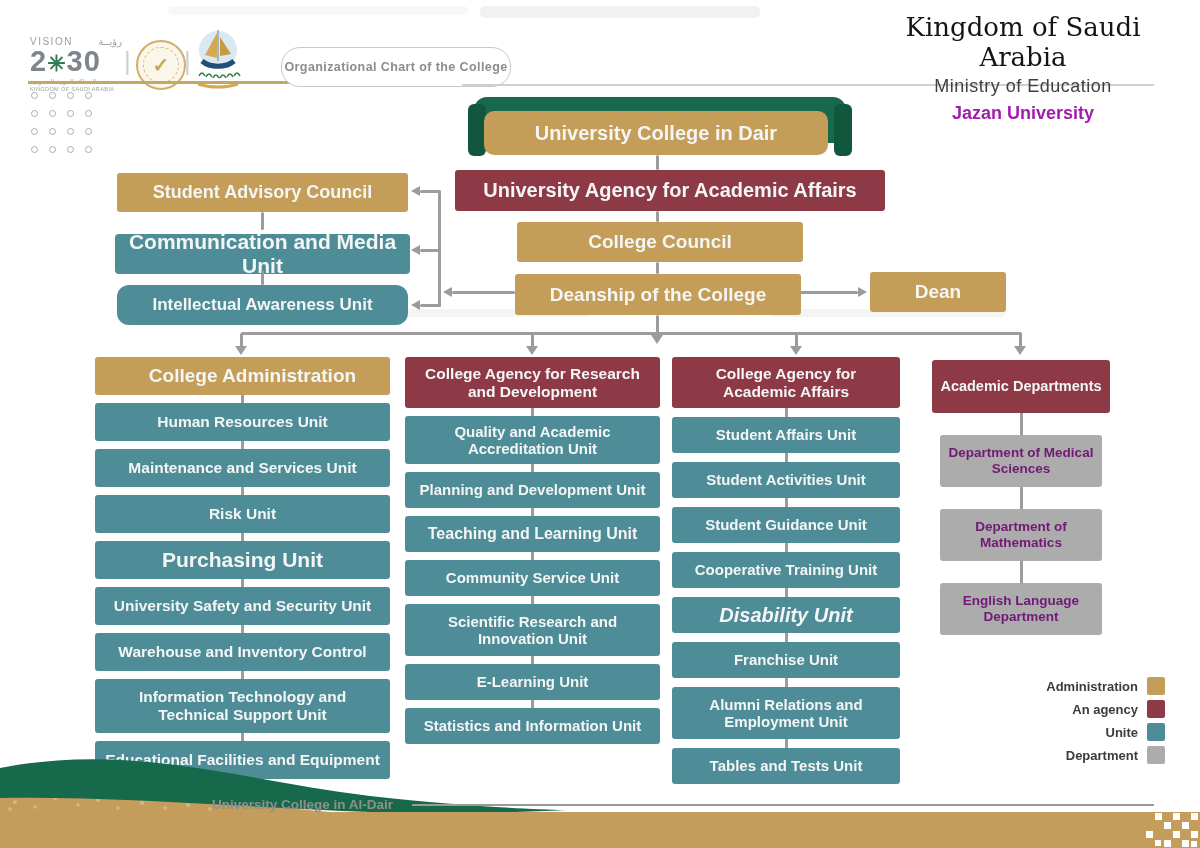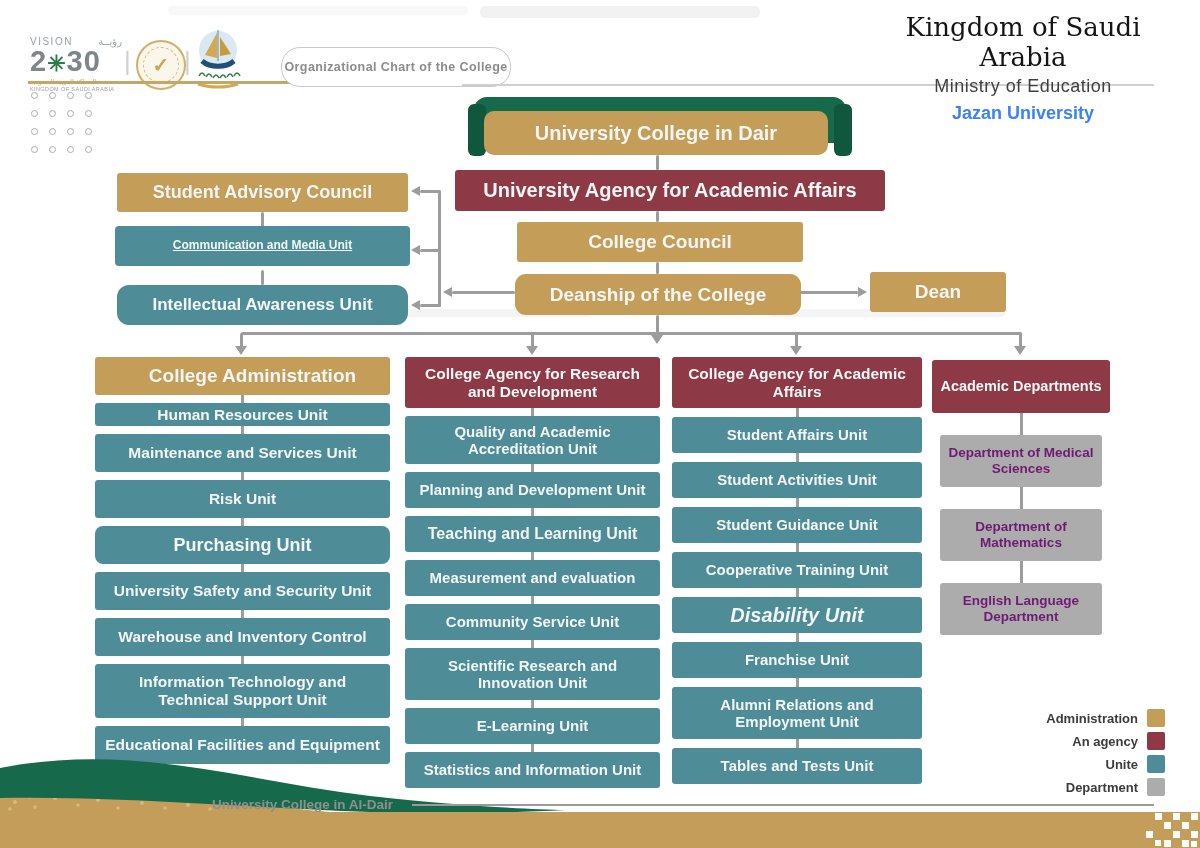--- a/index.html
+++ b/index.html
@@ -23,21 +23,21 @@
   .col{position:absolute;display:flex;flex-direction:column;align-items:center;}
   .col::before{content:"";position:absolute;top:20px;bottom:16px;left:calc(50% - 1.5px);width:3px;
       background:var(--connector,#9C9C9C);}
   .cb{position:relative;width:100%;display:flex;align-items:center;justify-content:center;text-align:center;
       font-weight:700;color:#f3f6f5;border-radius:3px;line-height:1.15;padding:2px 8px;box-sizing:border-box;}
   .dept{width:162px;background:var(--gray,#ACACAC);color:#701a75;}
   
   .gov{position:absolute;right:12px;top:12px;width:330px;text-align:center;}
   .gov .kingdom{font-family:"DejaVu Serif",serif;font-size:26px;color:#141414;}
   .gov .ministry{font-size:18px;color:#3f3f3f;letter-spacing:.5px;margin-top:4px;}
-  .gov .juniv{font-size:18px;color:#3b82f6;font-weight:700;margin-top:6px;}
+  .gov .juniv{font-size:18px;color:#a21caf;font-weight:700;margin-top:6px;}
   .tab{position:absolute;left:236px;top:47px;width:228px;height:38px;border:1.5px solid #c9c9c9;
        border-radius:19px;display:flex;align-items:center;justify-content:center;background:#fff;margin-left:45px;}
   .tab span{font-size:12.5px;font-weight:700;color:#8c8c8c;letter-spacing:.4px;}
   .goldline{position:absolute;left:28px;top:81px;width:324px;height:2.5px;background:#c3a767;}
   .tabline{position:absolute;left:462px;top:84px;width:692px;height:1.5px;background:#cfcfcf;}
   
   .vision{position:absolute;left:30px;top:36px;width:92px;text-align:left;}
   .v-top{font-size:10px;color:#98a0a6;letter-spacing:1.5px;display:flex;justify-content:space-between;}
   .v-year{font-size:29px;font-weight:700;color:#7e868c;letter-spacing:1px;line-height:1;}
   .v-emblem{color:#2e7c4f;font-size:22px;}
@@ -46,21 +46,21 @@
   .sep{position:absolute;top:46px;color:#cfcfcf;font-size:26px;font-weight:300;}
   .seal{position:absolute;left:136px;top:40px;width:46px;height:46px;border-radius:50%;
         border:2px solid #cfb06a;background:#fbf6ea;display:flex;align-items:center;justify-content:center;}
   .seal-inner{width:34px;height:34px;border-radius:50%;border:1px dashed #d8bd7c;display:flex;
         align-items:center;justify-content:center;color:#c9a652;font-size:20px;font-weight:700;}
   .jlogo{position:absolute;left:194px;top:28px;}
   
   .dots{position:absolute;left:31px;top:92px;width:65px;display:flex;flex-wrap:wrap;gap:11px;}
   .dot{width:7px;height:7px;border:1.5px solid #a7adb3;border-radius:50%;box-sizing:border-box;}
   
-  .legend{position:absolute;left:1020px;top:677px;width:145px;margin-top:32px;}
+  .legend{position:absolute;left:1020px;top:677px;width:145px;}
   .lg-row{display:flex;justify-content:flex-end;align-items:center;gap:9px;margin-bottom:5px;}
   .lg-label{font-size:13px;font-weight:700;color:#3b3b3b;}
   .lg-swatch{width:18px;height:18px;border-radius:2px;}
   
   .band{position:absolute;left:0;top:812px;width:1200px;height:36px;background:var(--band_gold,#C49D5A);}
   .flabel{position:absolute;left:212px;top:797px;font-size:13.5px;font-weight:700;color:#8f8f8f;}
   .fline{position:absolute;left:412px;top:804px;width:742px;height:1.5px;background:#9a9a9a;}
   .ghost{position:absolute;background:#ededed;border-radius:5px;}
 </style>
 </head>
@@ -139,29 +139,29 @@
   <div class="b" style="left:834px;top:104px;width:18px;height:52px;border-radius:6px;background:var(--green_dark,#11573E);"></div>
   <div class="b gold" style="left:484px;top:111px;width:344px;height:44px;border-radius:10px;font-size:20px;">University College in Dair</div>
 
   <div class="vl" style="left:656px;top:155px;width:3px;height:15px;"></div>
   <div class="b maroon" style="left:455px;top:170px;width:430px;height:41px;font-size:20px;">University Agency for Academic Affairs</div>
 
   <div class="vl" style="left:656px;top:211px;width:3px;height:11px;"></div>
   <div class="b gold" style="left:517px;top:222px;width:286px;height:40px;font-size:19px;">College Council</div>
 
   <div class="vl" style="left:656px;top:262px;width:3px;height:12px;"></div>
-  <div class="b gold" style="left:515px;top:274px;width:286px;height:41px;font-size:19px;border-radius:11px;">Deanship of the College</div>
+  <div class="b gold" style="left:515px;top:274px;width:286px;height:41px;font-size:19px;">Deanship of the College</div>
 
   <div class="hl" style="left:800px;top:291px;width:58px;height:3px;"></div>
   <div class="ar" style="left:858px;top:287px;"></div>
   <div class="b gold" style="left:870px;top:272px;width:136px;height:40px;border-radius:3px;font-size:19px;">Dean</div>
 
   <div class="b gold" style="left:117px;top:173px;width:291px;height:39px;font-size:18px;">Student Advisory Council</div>
   <div class="vl" style="left:261px;top:212px;width:3px;height:18px;"></div>
-  <div class="b teal" style="left:115px;top:226px;width:295px;height:40px;border-radius:4px;font-size:12px;text-decoration:underline;">Communication and Media Unit</div>
+  <div class="b teal" style="left:115px;top:234px;width:295px;height:40px;border-radius:4px;font-size:21px;">Communication and Media Unit</div>
   <div class="vl" style="left:261px;top:270px;width:3px;height:15px;"></div>
   <div class="b teal" style="left:117px;top:285px;width:291px;height:40px;border-radius:12px;font-size:17px;">Intellectual Awareness Unit</div>
 
   <div class="hl" style="left:452px;top:291px;width:63px;height:3px;"></div>
   <div class="al" style="left:443px;top:287px;"></div>
   <div class="vl" style="left:438px;top:191px;width:3px;height:116px;"></div>
   <div class="hl" style="left:420px;top:190px;width:21px;height:3px;"></div>
   <div class="al" style="left:411px;top:186px;"></div>
   <div class="hl" style="left:420px;top:249px;width:21px;height:3px;"></div>
   <div class="al" style="left:411px;top:245px;"></div>
@@ -175,43 +175,42 @@
   <div class="ad" style="left:235px;top:346px;"></div>
   <div class="vl" style="left:531px;top:333px;width:3px;height:14px;"></div>
   <div class="ad" style="left:526px;top:346px;"></div>
   <div class="vl" style="left:795px;top:333px;width:3px;height:14px;"></div>
   <div class="ad" style="left:790px;top:346px;"></div>
   <div class="vl" style="left:1019px;top:333px;width:3px;height:14px;"></div>
   <div class="ad" style="left:1014px;top:346px;"></div>
 
   <div class="col" style="left:95px;top:357px;width:295px;gap:8px;">
     <div class="cb gold" style="height:38px;font-size:19px;padding-left:28px;">College Administration</div>
-    <div class="cb teal" style="height:23px;font-size:15.5px;">Human Resources Unit</div>
+    <div class="cb teal" style="height:38px;font-size:15.5px;">Human Resources Unit</div>
     <div class="cb teal" style="height:38px;font-size:15.5px;">Maintenance and Services Unit</div>
     <div class="cb teal" style="height:38px;font-size:15.5px;">Risk Unit</div>
-    <div class="cb teal" style="height:38px;font-size:18px;border-radius:8px;">Purchasing Unit</div>
+    <div class="cb teal" style="height:38px;font-size:21px;">Purchasing Unit</div>
     <div class="cb teal" style="height:38px;font-size:15.5px;">University Safety and Security Unit</div>
     <div class="cb teal" style="height:38px;font-size:15.5px;">Warehouse and Inventory Control</div>
     <div class="cb teal" style="height:54px;font-size:15.5px;">Information Technology and Technical Support Unit</div>
     <div class="cb teal" style="height:38px;font-size:15.5px;">Educational Facilities and Equipment</div>
   </div>
 
   <div class="col" style="left:405px;top:357px;width:255px;gap:8px;">
     <div class="cb maroon" style="height:51px;font-size:15.5px;">College Agency for Research and Development</div>
     <div class="cb teal" style="height:48px;font-size:15px;">Quality and Academic Accreditation Unit</div>
     <div class="cb teal" style="height:36px;font-size:15px;">Planning and Development Unit</div>
     <div class="cb teal" style="height:36px;font-size:16px;">Teaching and Learning Unit</div>
-    <div class="cb teal" style="height:36px;font-size:15px;">Measurement and evaluation</div>
     <div class="cb teal" style="height:36px;font-size:15px;">Community Service Unit</div>
     <div class="cb teal" style="height:52px;font-size:15px;">Scientific Research and Innovation Unit</div>
     <div class="cb teal" style="height:36px;font-size:15px;">E-Learning Unit</div>
     <div class="cb teal" style="height:36px;font-size:15px;">Statistics and Information Unit</div>
   </div>
 
-  <div class="col" style="left:672px;top:357px;width:250px;gap:9px;">
+  <div class="col" style="left:672px;top:357px;width:228px;gap:9px;">
     <div class="cb maroon" style="height:51px;font-size:15.5px;">College Agency for Academic Affairs</div>
     <div class="cb teal" style="height:36px;font-size:15px;">Student Affairs Unit</div>
     <div class="cb teal" style="height:36px;font-size:15px;">Student Activities Unit</div>
     <div class="cb teal" style="height:36px;font-size:15px;">Student Guidance Unit</div>
     <div class="cb teal" style="height:36px;font-size:15px;">Cooperative Training Unit</div>
     <div class="cb teal" style="height:36px;font-size:20px;font-style:italic;">Disability Unit</div>
     <div class="cb teal" style="height:36px;font-size:15px;">Franchise Unit</div>
     <div class="cb teal" style="height:52px;font-size:15px;">Alumni Relations and Employment Unit</div>
     <div class="cb teal" style="height:36px;font-size:15px;">Tables and Tests Unit</div>
   </div>

